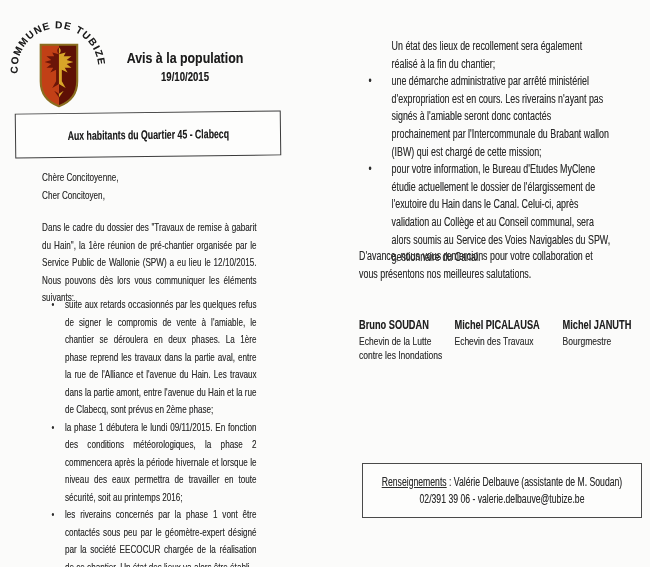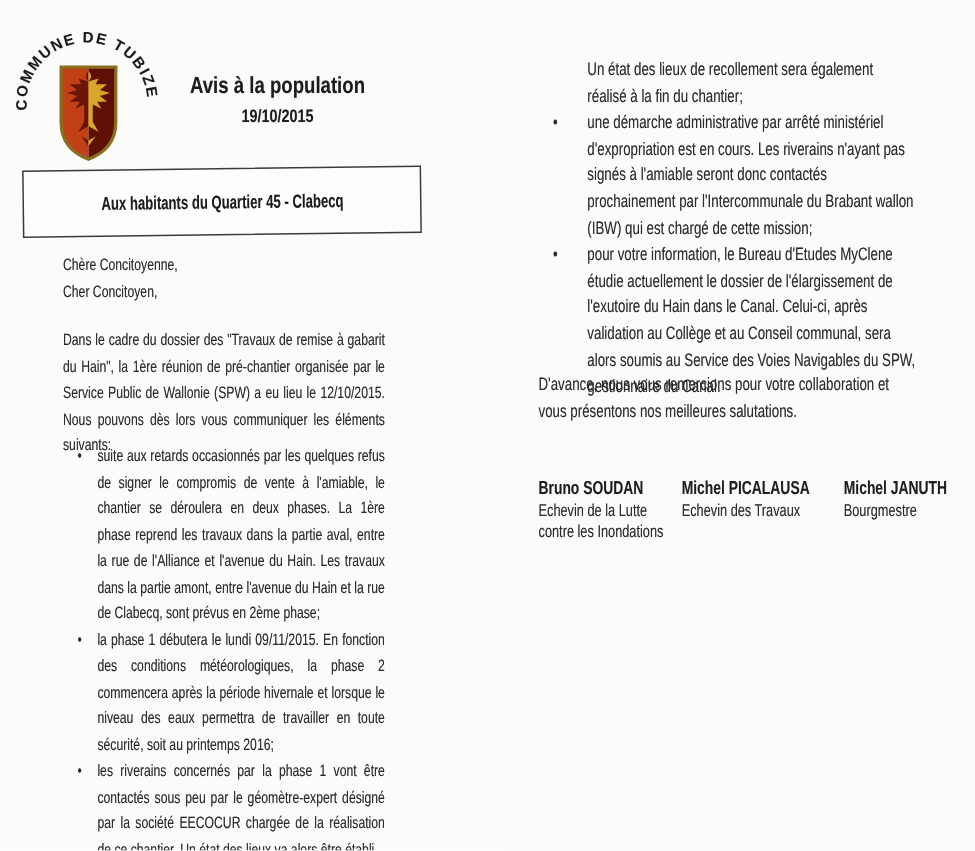--- a/index.html
+++ b/index.html
@@ -168,15 +168,21 @@
       <div class="sig-col c1">
         <div class="sig-name">Michel PICALAUSA</div>
         <div class="sig-title">Echevin des Travaux</div>
       </div>
       <div class="sig-col c2">
         <div class="sig-name">Michel JANUTH</div>
         <div class="sig-title">Bourgmestre</div>
       </div>
     </div>
 
+    <div class="info-box">
+      <div class="info-inner">
+        <div><span class="u">Renseignements</span><span> : Valérie Delbauve (assistante de M. Soudan)</span></div>
+        <div>02/391 39 06 - valerie.delbauve@tubize.be</div>
+      </div>
+    </div>
 
   </div>
 </div>
 
 </body></html>

